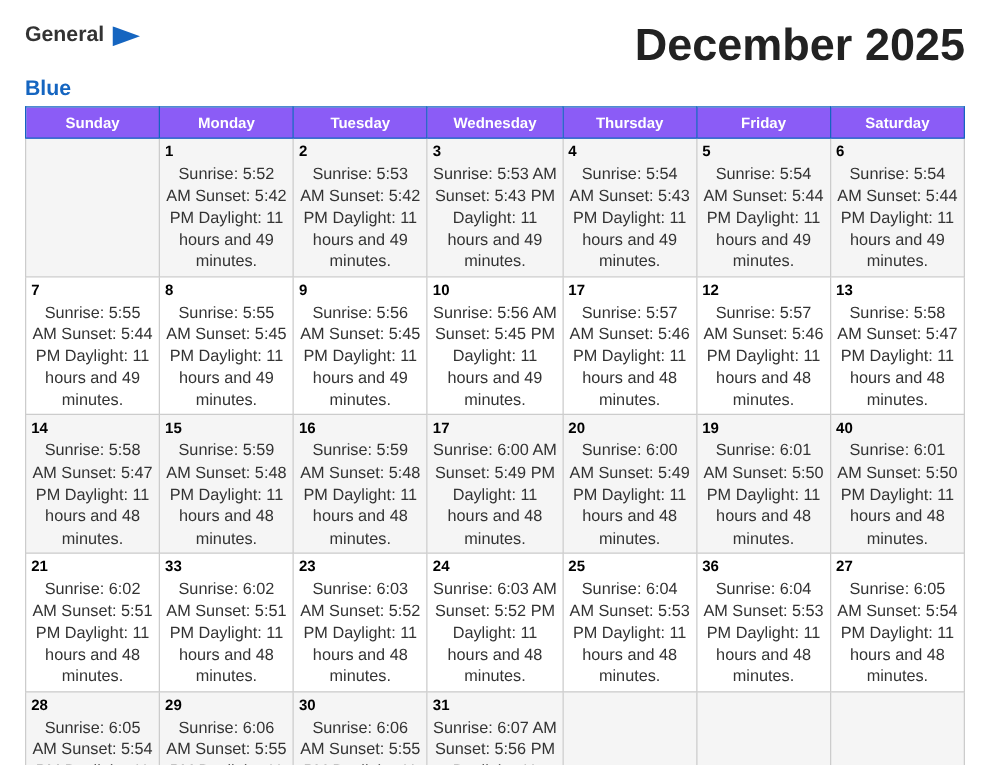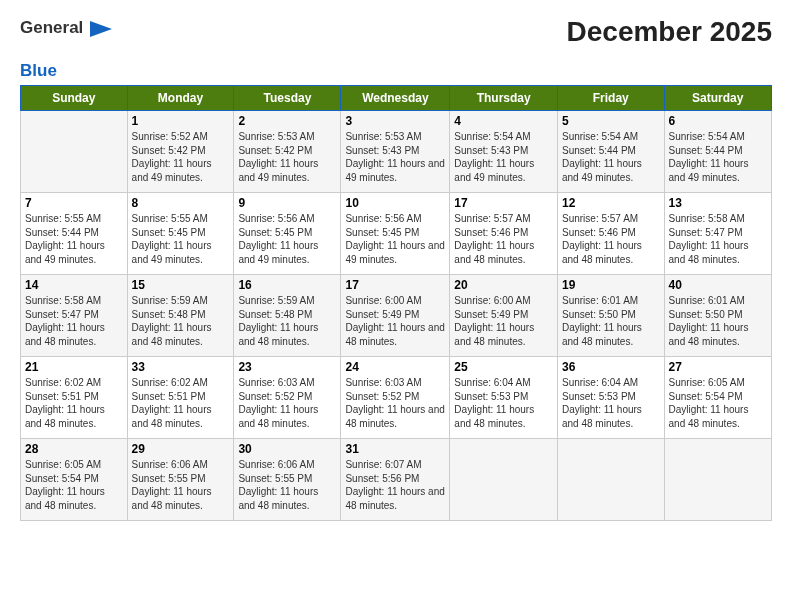--- a/index.html
+++ b/index.html
@@ -26,39 +26,39 @@
       align-items: flex-start;
     }
     .logo-icon {
       display: inline-block;
       width: 22px;
       height: 16px;
       margin-left: 2px;
       vertical-align: middle;
     }
     .month-title {
-      font-size: 28px;
+      font-size: 36px;
       font-weight: bold;
       color: #222;
       text-align: right;
       line-height: 1;
     }
     .subtitle {
       text-align: center;
       font-size: 14px;
       color: #333;
       margin-bottom: 8px;
     }
     .calendar {
       width: 100%;
       border-collapse: collapse;
       font-size: 11px;
     }
     .calendar thead th {
-      background-color: #4d7c0f;
+      background-color: #8b5cf6;
       color: #fff;
       text-align: center;
       padding: 5px 2px;
       font-size: 12px;
       font-weight: bold;
       border: 1px solid #1565c0;
     }
     .calendar tbody td {
       vertical-align: top;
       border: 1px solid #ccc;
@@ -73,23 +73,24 @@
     .calendar tbody tr:nth-child(even) td {
       background-color: #ffffff;
     }
     .day-num {
       font-weight: bold;
       font-size: 12px;
       display: block;
       margin-bottom: 2px;
     }
     .day-info {
-      font-size: 10px;
+      font-size: 13px;
       color: #333;
       line-height: 1.35;
+      text-align: center;
     }
     .empty-cell {
       background-color: #f5f5f5;
     }
     .logo-wrapper {
       display: flex;
       align-items: center;
       gap: 2px;
     }
     .logo-general {

